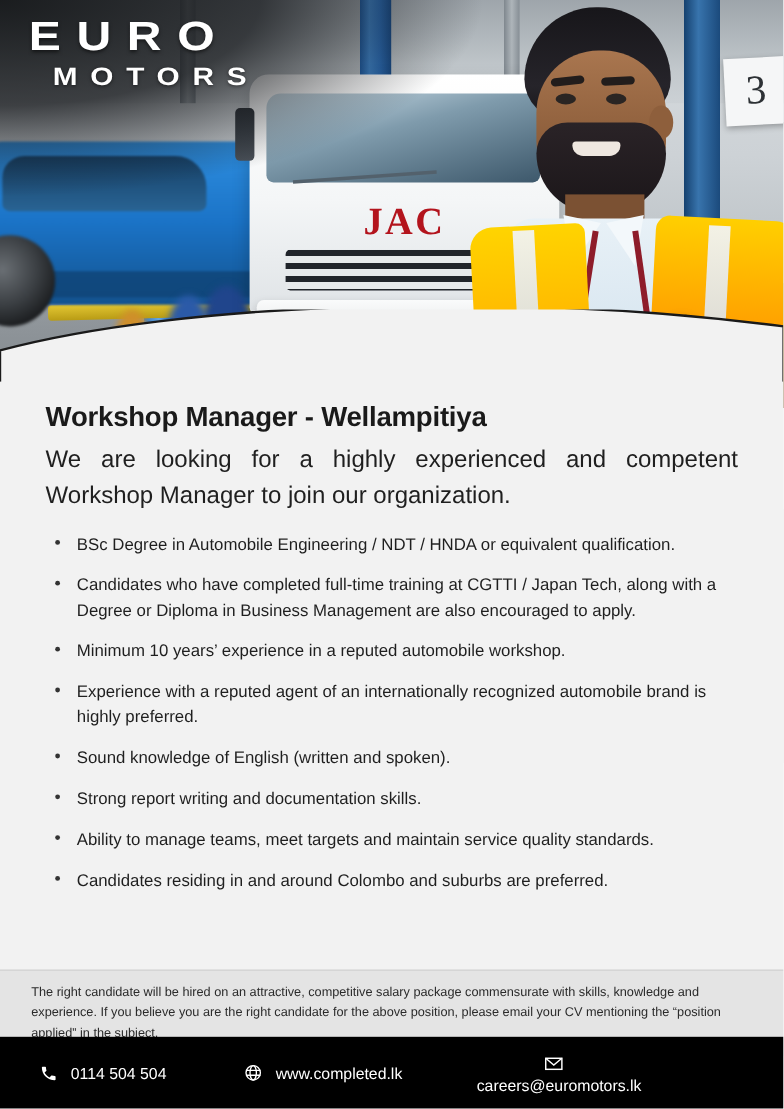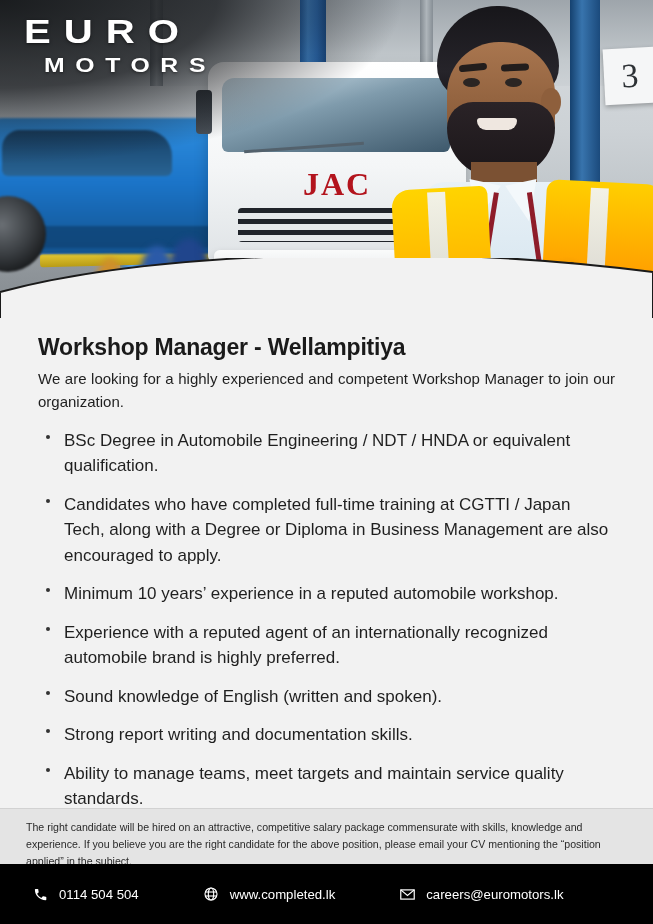--- a/index.html
+++ b/index.html
@@ -354,21 +354,21 @@
 
   .job-title {
     margin: 16px 38px 0 38px;
     font-size: 23px;
     font-weight: 700;
     color: #1a1a1a;
     letter-spacing: -.2px;
   }
   .job-intro {
     margin: 7px 38px 0 38px;
-    font-size: 15px;
+    font-size: 20px;
     line-height: 1.52;
     color: #1f1f1f;
     text-align: justify;
   }
 
   .req-bar {
     position: relative;
     margin-top: 15px;
     width: 653px;
     height: 40px;
@@ -385,21 +385,21 @@
   }
 
   .req-list {
     margin: 14px 38px 0 44px;
     list-style: none;
   }
   .req-list li {
     position: relative;
     padding-left: 20px;
     margin-bottom: 13px;
-    font-size: 17px;
+    font-size: 14px;
     line-height: 1.5;
     color: #1f1f1f;
   }
   .req-list li::before {
     content: "";
     position: absolute;
     left: 2px; top: 7px;
     width: 4px; height: 4px;
     background: #333;
     border-radius: 50%;
@@ -480,21 +480,21 @@
   }
   .contact-item .ci-icon {
     display: inline-flex;
     align-items: center;
     justify-content: center;
     width: 20px; height: 20px;
     margin-right: 9px;
   }
   .ci-phone  { margin-left: 30px; }
   .ci-web    { margin-left: 62px; }
-  .ci-mail   { margin-left: 62px; }
+  .ci-mail   { margin-left: 62px; flex-direction: column; }
 </style>
 </head>
 <body>
 
 <div class="poster">
 
   <div class="hero">
     <div class="hero-scene">
       <div class="wall-back"></div>
       <div class="ceiling"></div>

